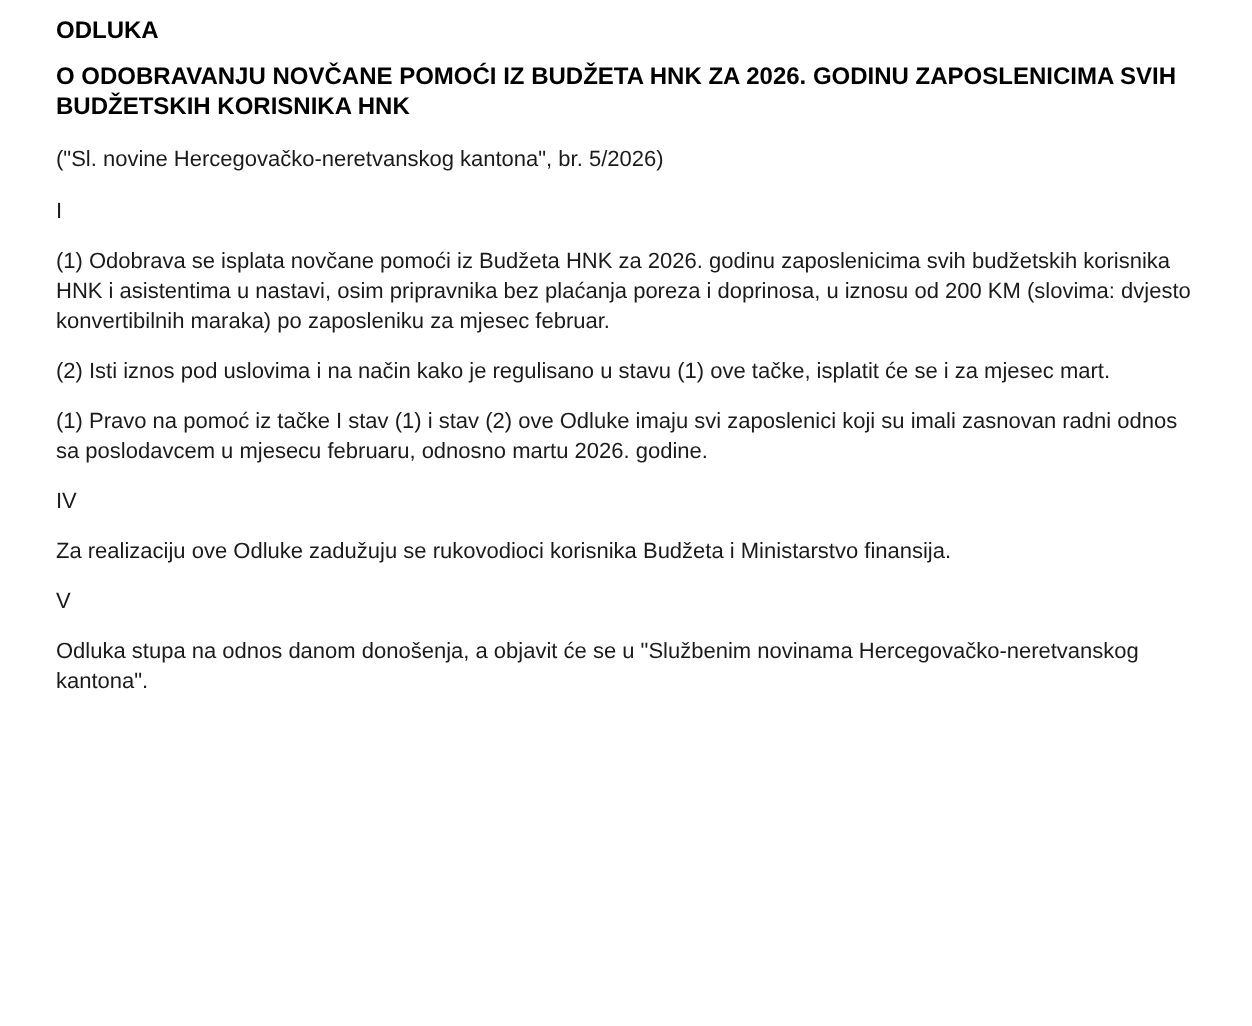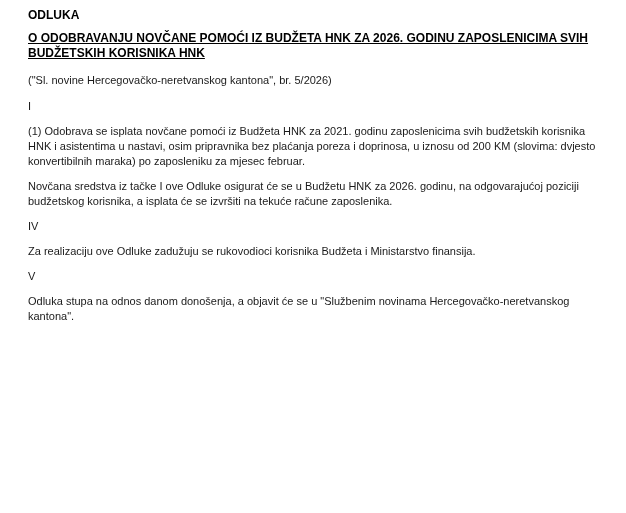--- a/index.html
+++ b/index.html
@@ -28,21 +28,20 @@
     font-weight: bold;
     color: #000000;
   }
   .title {
     margin: 0 0 12px 0;
     font-size: 12px;
     line-height: 15px;
     font-weight: bold;
     color: #000000;
     max-width: 575px;
-    text-decoration: underline;
   }
   .source {
     margin: 0 0 11px 0;
     font-size: 11px;
     line-height: 15px;
   }
   .sec-num {
     margin: 0 0 10px 0;
     font-size: 11px;
     line-height: 15px;
@@ -59,24 +58,25 @@
 
 <div class="page">
 
   <p class="kicker">ODLUKA</p>
 
   <h1 class="title">O ODOBRAVANJU NOVČANE POMOĆI IZ BUDŽETA HNK ZA 2026. GODINU ZAPOSLENICIMA SVIH BUDŽETSKIH KORISNIKA HNK</h1>
 
   <p class="source">("Sl. novine Hercegovačko-neretvanskog kantona", br. 5/2026)</p>
 
   <p class="sec-num">I</p>
-  <p class="para">(1) Odobrava se isplata novčane pomoći iz Budžeta HNK za 2021. godinu zaposlenicima svih budžetskih korisnika HNK i asistentima u nastavi, osim pripravnika bez plaćanja poreza i doprinosa, u iznosu od 200 KM (slovima: dvjesto konvertibilnih maraka) po zaposleniku za mjesec februar.</p>
+  <p class="para">(1) Odobrava se isplata novčane pomoći iz Budžeta HNK za 2026. godinu zaposlenicima svih budžetskih korisnika HNK i asistentima u nastavi, osim pripravnika bez plaćanja poreza i doprinosa, u iznosu od 200 KM (slovima: dvjesto konvertibilnih maraka) po zaposleniku za mjesec februar.</p>
+  <p class="para">(2) Isti iznos pod uslovima i na način kako je regulisano u stavu (1) ove tačke, isplatit će se i za mjesec mart.</p>
 
+  <p class="para">(1) Pravo na pomoć iz tačke I stav (1) i stav (2) ove Odluke imaju svi zaposlenici koji su imali zasnovan radni odnos sa poslodavcem u mjesecu februaru, odnosno martu 2026. godine.</p>
 
-  <p class="para">Novčana sredstva iz tačke I ove Odluke osigurat će se u Budžetu HNK za 2026. godinu, na odgovarajućoj poziciji budžetskog korisnika, a isplata će se izvršiti na tekuće račune zaposlenika.</p>
 
   <p class="sec-num">IV</p>
   <p class="para">Za realizaciju ove Odluke zadužuju se rukovodioci korisnika Budžeta i Ministarstvo finansija.</p>
 
   <p class="sec-num">V</p>
   <p class="para">Odluka stupa na odnos danom donošenja, a objavit će se u "Službenim novinama Hercegovačko-neretvanskog kantona".</p>
 
 </div>
 
 </body></html>

